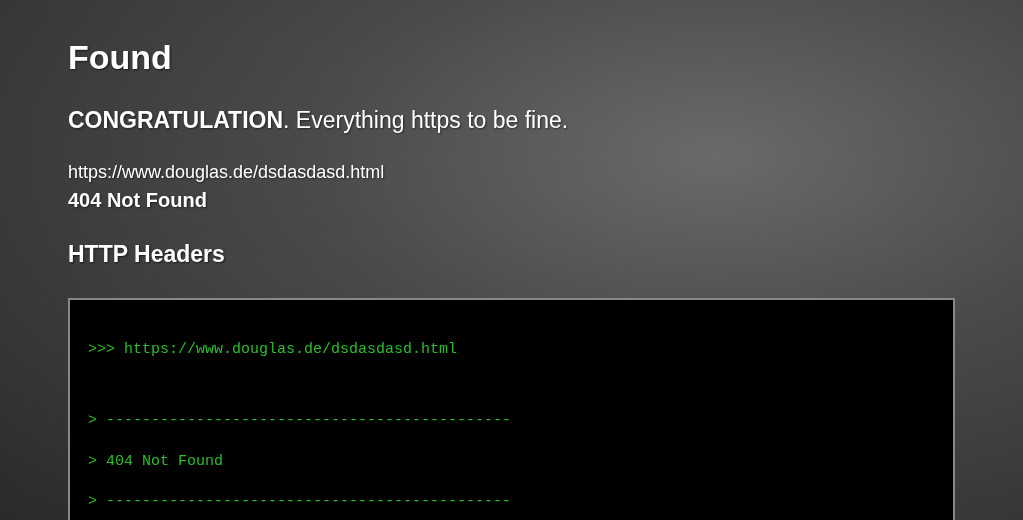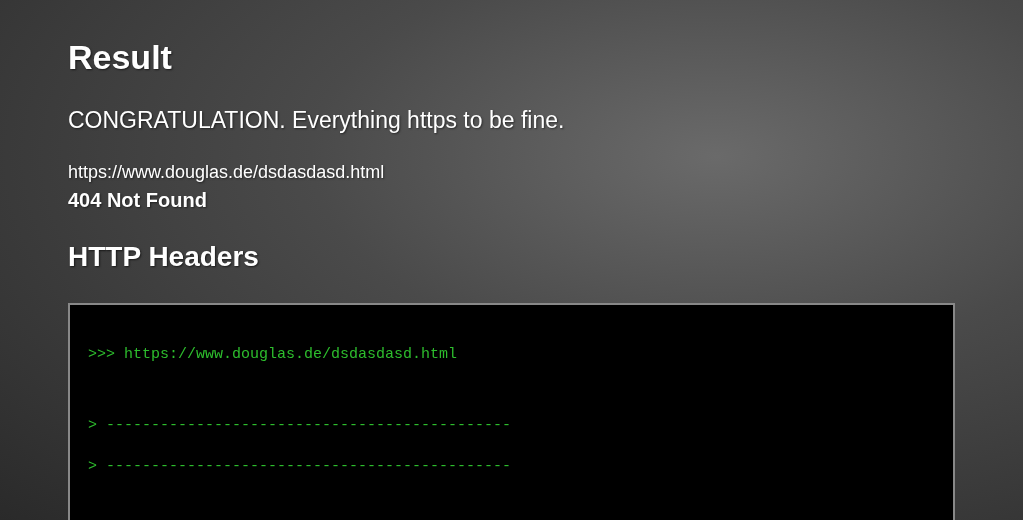--- a/index.html
+++ b/index.html
@@ -22,35 +22,35 @@
       margin-top: 38px;
       margin-bottom: 30px;
       text-shadow: 1px 1px 2px rgba(0,0,0,0.6);
     }
     .congrat-line {
       font-size: 23px;
       margin-bottom: 28px;
       text-shadow: 1px 1px 2px rgba(0,0,0,0.5);
     }
     .congrat-line strong {
-      font-weight: normal;
+      font-weight: bold;
     }
     .url-line {
       font-size: 18px;
       margin-bottom: 6px;
       text-shadow: 1px 1px 2px rgba(0,0,0,0.5);
     }
     .status-line {
       font-size: 20px;
       font-weight: bold;
       margin-bottom: 28px;
       text-shadow: 1px 1px 2px rgba(0,0,0,0.5);
     }
     h2 {
-      font-size: 28px;
+      font-size: 23px;
       font-weight: bold;
       margin-bottom: 30px;
       text-shadow: 1px 1px 2px rgba(0,0,0,0.6);
       margin-top: 29px;
     }
     .terminal {
       background: #000;
       border: 2px solid #888;
       padding: 20px 18px;
       font-family: "Courier New", Courier, monospace;
@@ -72,35 +72,36 @@
     .term-row {
       display: block;
     }
     .spacer {
       height: 10px;
     }
   </style>
 </head>
 <body>
 
-<h1>Result</h1>
+<h1>Found</h1>
 
 <div class="congrat-line">
   <strong>CONGRATULATION</strong><span>. Everything https to be fine.</span>
 </div>
 
 <div class="url-line">https://www.douglas.de/dsdasdasd.html</div>
 <div class="status-line">404 Not Found</div>
 
 <h2>HTTP Headers</h2>
 
 <div class="terminal">
 <span class="term-row"><span>&gt;&gt;&gt; </span><span class="term-url">https://www.douglas.de/dsdasdasd.html</span></span>
 <div class="spacer"></div>
 <span class="term-row term-divider"><span>&gt; </span><span>---------------------------------------------</span></span>
+<span class="term-row term-status"><span>&gt; </span><span>404 Not Found</span></span>
 <span class="term-row term-divider"><span>&gt; </span><span>---------------------------------------------</span></span>
 
 
 
 
 
 
 </div>
 
 </body></html>

